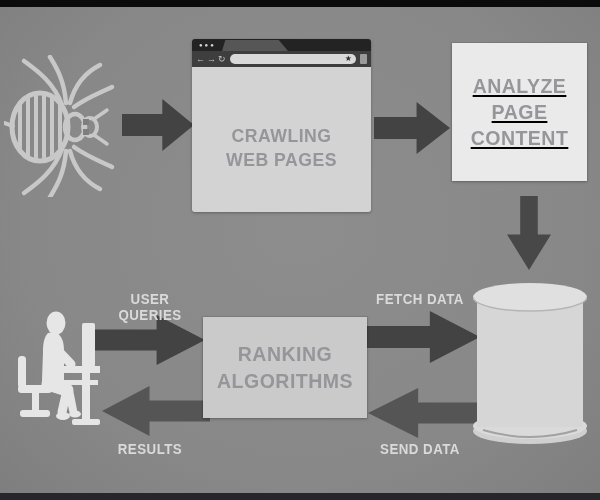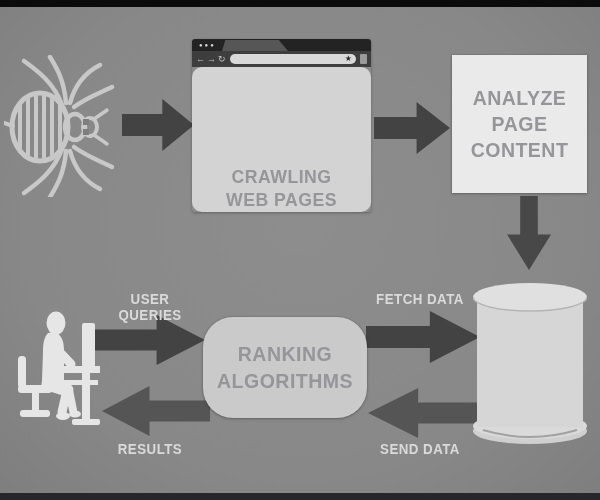--- a/index.html
+++ b/index.html
@@ -35,27 +35,27 @@
     font-size:6px;letter-spacing:2px;color:#d8d8d8;}
   .browser-tab{position:absolute;left:30px;top:1px;width:66px;height:11px;background:#565656;
     clip-path:polygon(0 100%,5% 0,86% 0,100% 100%);}
   .browser-toolbar{height:16px;background:#3e3e3e;flex:none;display:flex;align-items:center;padding:0 4px;gap:2px;}
   .nav-ico{color:#c4c4c4;font-size:9px;line-height:16px;}
   .urlbar{flex:1;height:10px;background:#d9d9d9;border-radius:5px;margin:0 2px;
     display:flex;align-items:center;justify-content:flex-end;padding-right:4px;}
   .urlbar .star{font-size:8px;color:#2d2d2d;line-height:10px;}
   .url-side-btn{width:7px;height:10px;background:#9a9a9a;border-radius:1px;flex:none;}
   .browser-content{flex:1;background:#d3d3d3;display:flex;flex-direction:column;
-    justify-content:flex-end;padding-top:16px;border-radius:10px;}
+    justify-content:center;padding-top:16px;}
   .browser-content .box-title{font-size:19px;}
 
   
-  .analyze-box{left:452px;top:55px;width:135px;height:138px;background:#eaeaea;}
+  .analyze-box{left:452px;top:43px;width:135px;height:138px;background:#eaeaea;text-decoration:underline;}
   .analyze-box .box-title{font-size:21px;}
-  .ranking-box{left:203px;top:317px;width:164px;height:101px;background:#cacaca;border-radius:30px;}
+  .ranking-box{left:203px;top:317px;width:164px;height:101px;background:#cacaca;}
   .ranking-box .box-title{font-size:21px;}
 
   
   .cylinder{left:473px;top:281px;width:114px;height:171px;z-index:3;}
   .cyl-text{position:absolute;left:0;top:48px;width:114px;}
   .cyl-text .box-title{font-size:20px;}
 
   
   .flow-label{z-index:4;font-weight:bold;font-size:14px;color:#dadada;
     letter-spacing:.5px;text-align:center;transform:scaleX(.95);}

